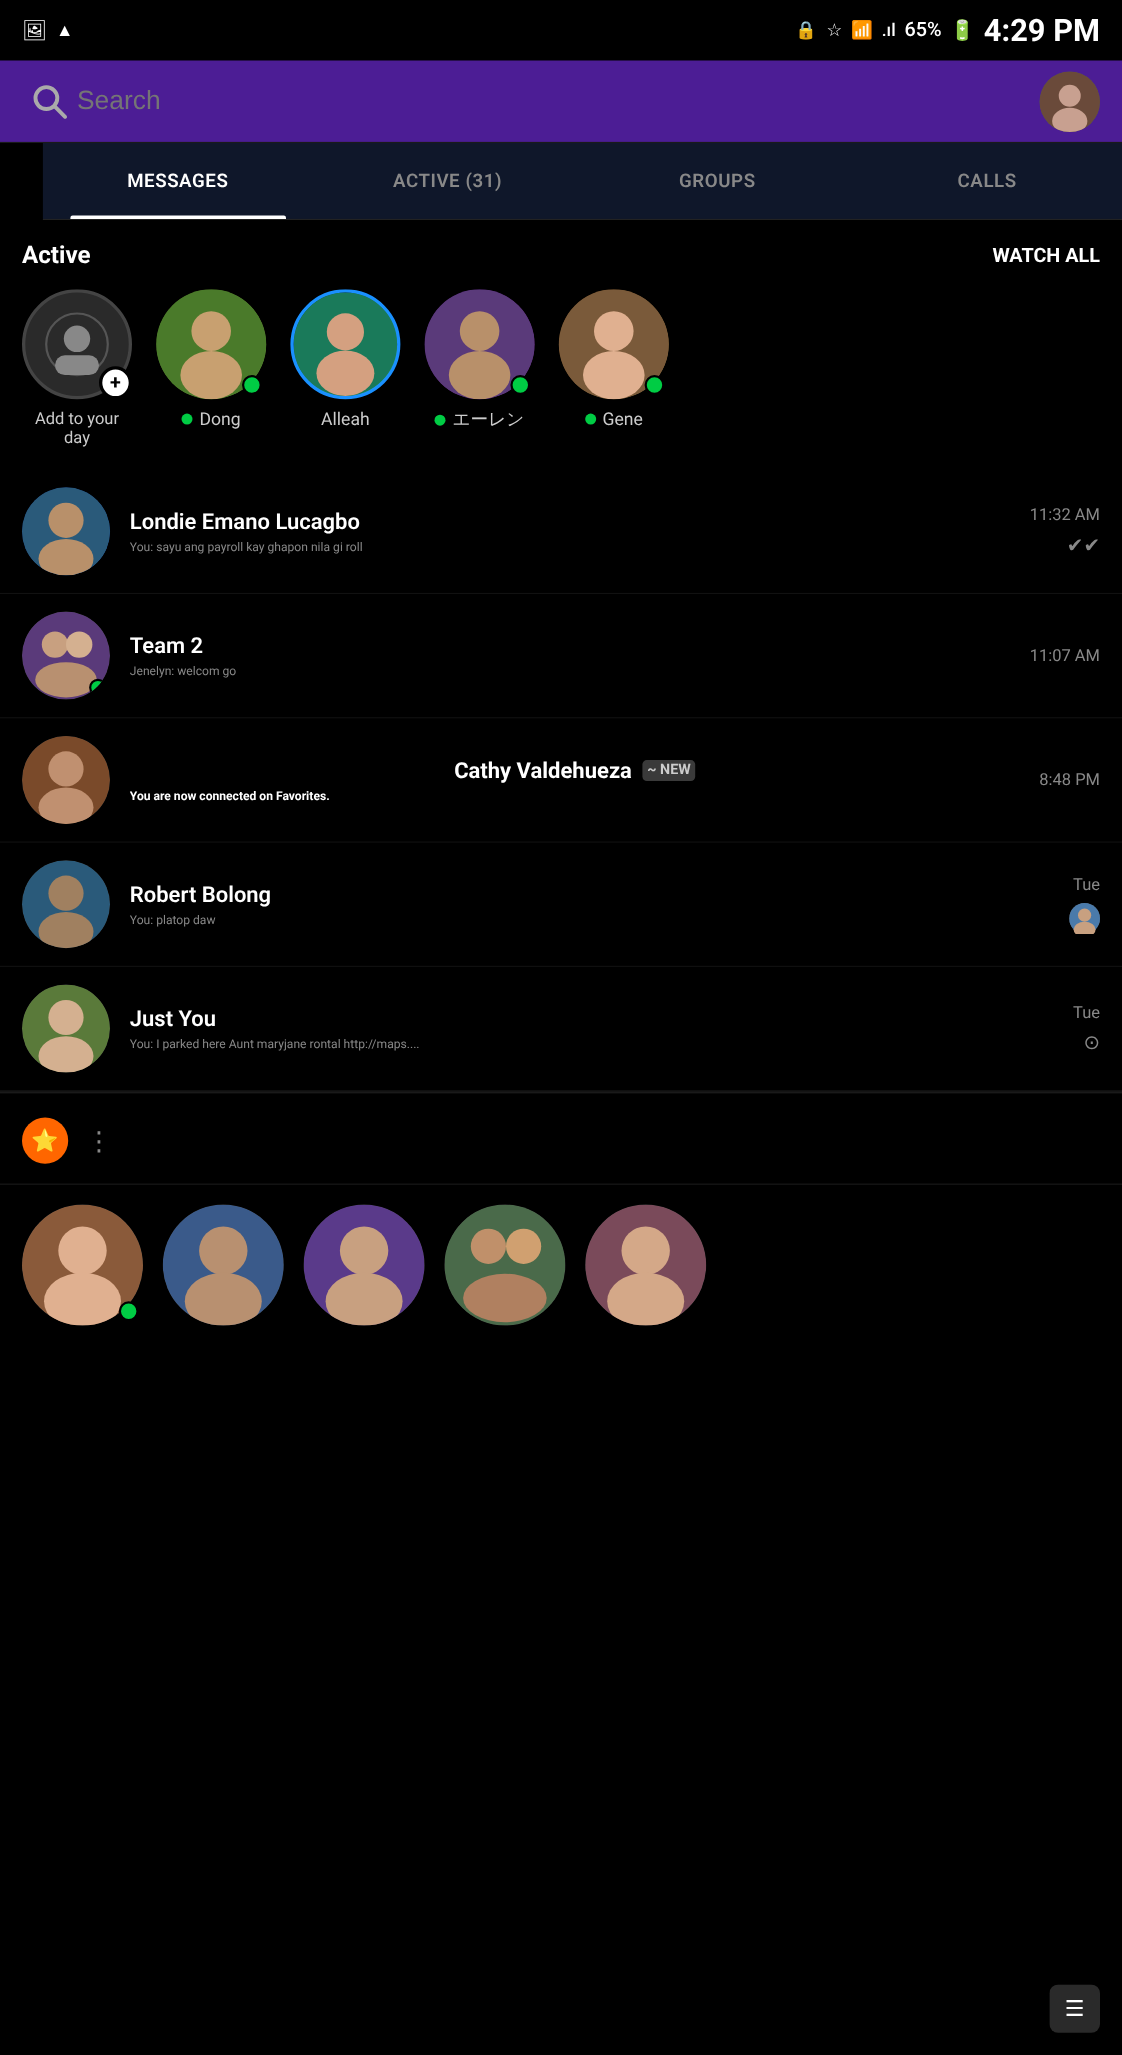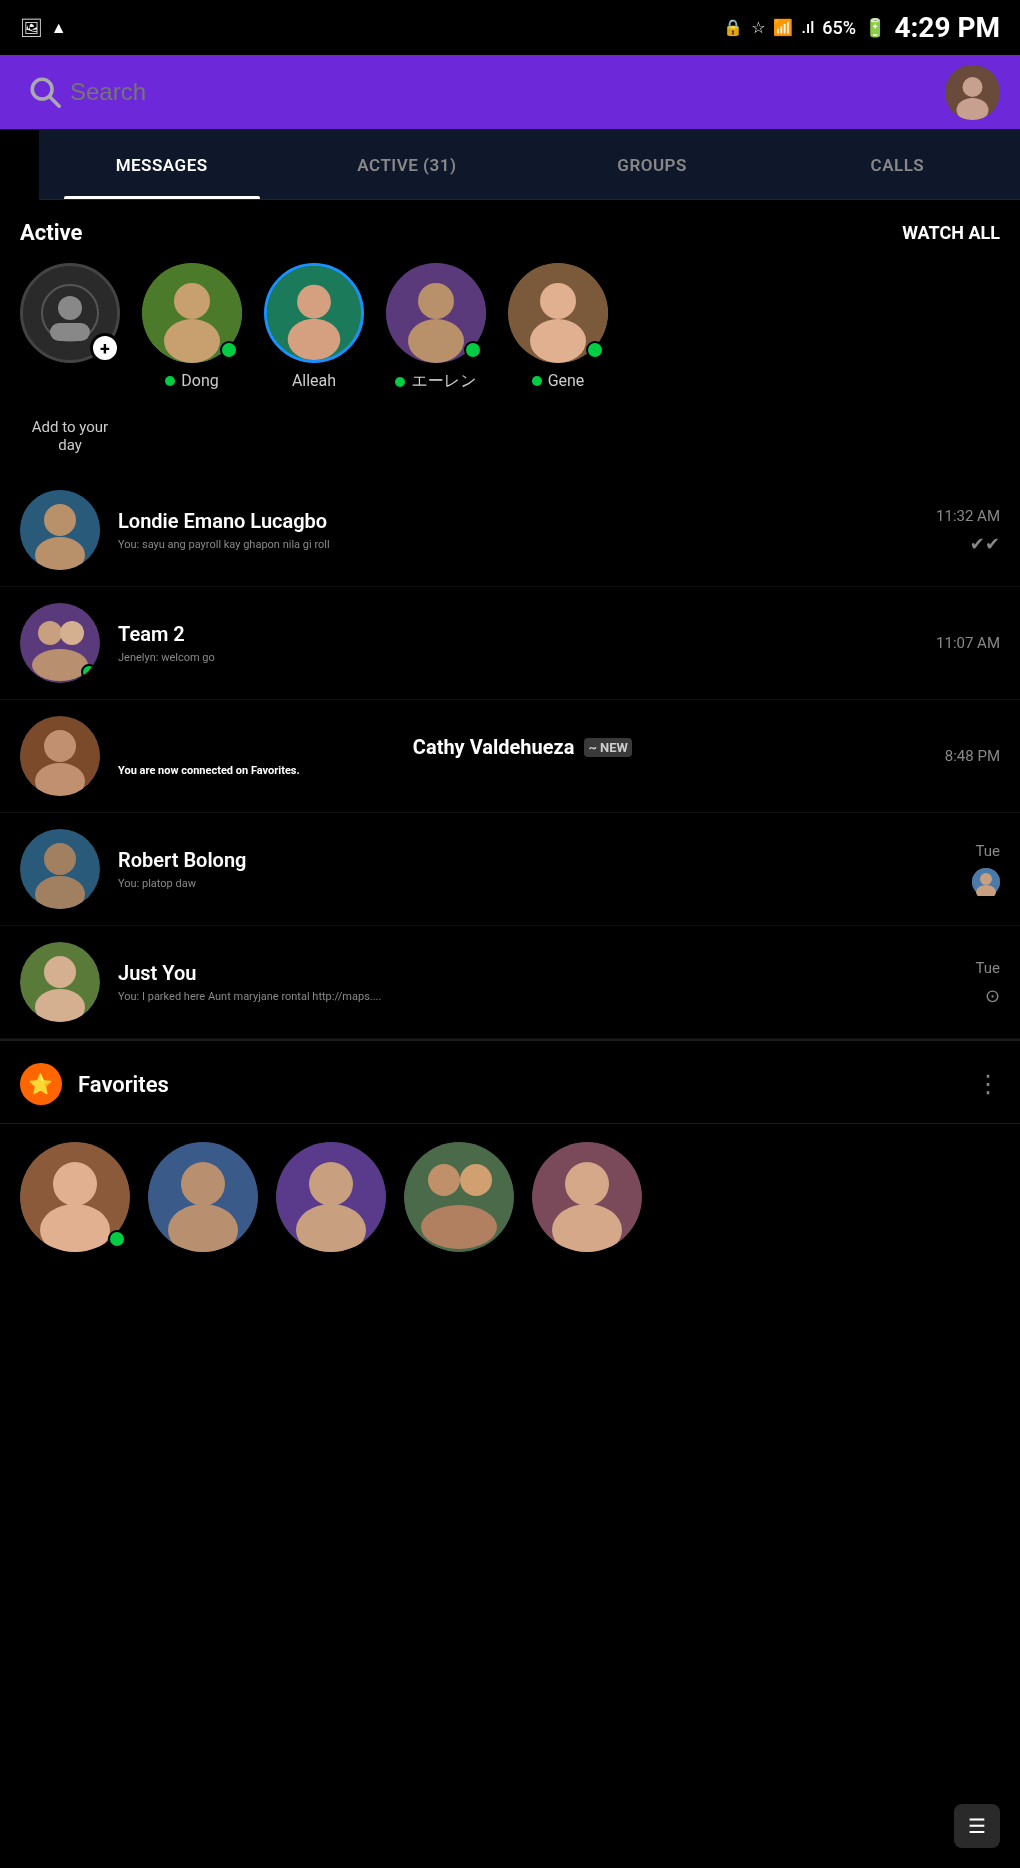--- a/index.html
+++ b/index.html
@@ -22,21 +22,21 @@
       background: #000;
     }
     .status-left { display: flex; align-items: center; gap: 8px; }
     .status-right { display: flex; align-items: center; gap: 8px; font-size: 20px; font-weight: 500; }
 
     
     .search-bar {
       display: flex;
       align-items: center;
       padding: 10px 20px;
-      background: #6d28d9;
+      background: #4c1d95;
       height: 75px;
       border-bottom: 1px solid #1a1a1a;
     }
     .search-icon-wrap {
       display: flex;
       align-items: center;
       justify-content: center;
       width: 50px;
       height: 50px;
     }
@@ -398,21 +398,21 @@
       <div class="active-avatar-wrap">
         <div class="active-avatar add-day">
           <svg width="60" height="60" viewBox="0 0 60 60">
             <circle cx="30" cy="30" r="28" fill="#2a2a2a" stroke="#555" stroke-width="2"></circle>
             <circle cx="30" cy="25" r="12" fill="#888"></circle>
             <rect x="10" y="40" width="40" height="18" rx="9" fill="#888"></rect>
           </svg>
         </div>
         <div class="add-story-badge">+</div>
       </div>
-      <span class="active-name" style="white-space:normal;text-align:center;max-width:90px;font-size:15px;margin-top:47px;">Add to your day</span>
+      <span class="active-name" style="white-space:normal;text-align:center;max-width:90px;font-size:15px;">Add to your day</span>
     </div>
 
     <div class="active-item">
       <div class="active-avatar-wrap">
         <div class="active-avatar" style="background: linear-gradient(135deg,#3a5a1a,#6a9a3a);">
           <svg width="100" height="100" viewBox="0 0 100 100">
             <rect width="100" height="100" rx="50" fill="#4a7a2a"></rect>
             <circle cx="50" cy="38" r="18" fill="#c8a070"></circle>
             <ellipse cx="50" cy="78" rx="28" ry="22" fill="#c8a070"></ellipse>
           </svg>
@@ -575,21 +575,20 @@
     </div>
   </div>
 
 </div>
 
 <div style="height:2px; background:#1a1a1a; margin:0;"></div>
 
 <div class="favorites-section">
   <div class="favorites-header">
     <div class="favorites-star">⭐</div>
-    <span class="favorites-label">Favorites</span>
     <span class="favorites-more">⋮</span>
   </div>
 
   <div class="favorites-row">
 
     <div class="fav-item">
       <div class="fav-avatar">
         <svg width="110" height="110" viewBox="0 0 110 110">
           <circle cx="55" cy="55" r="55" fill="#8a5a3a"></circle>
           <circle cx="55" cy="42" r="22" fill="#e0b090"></circle>

